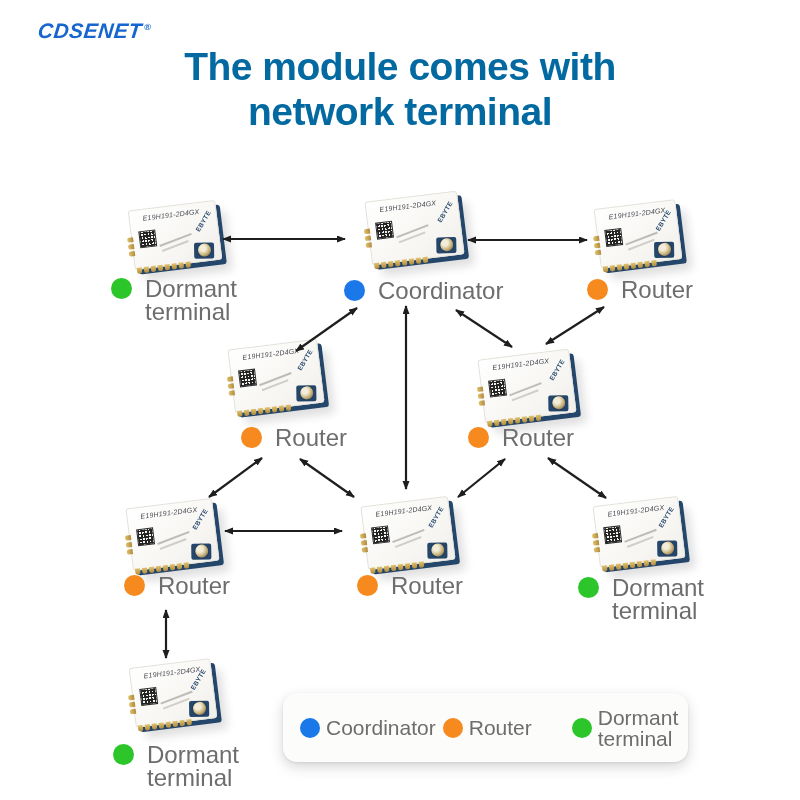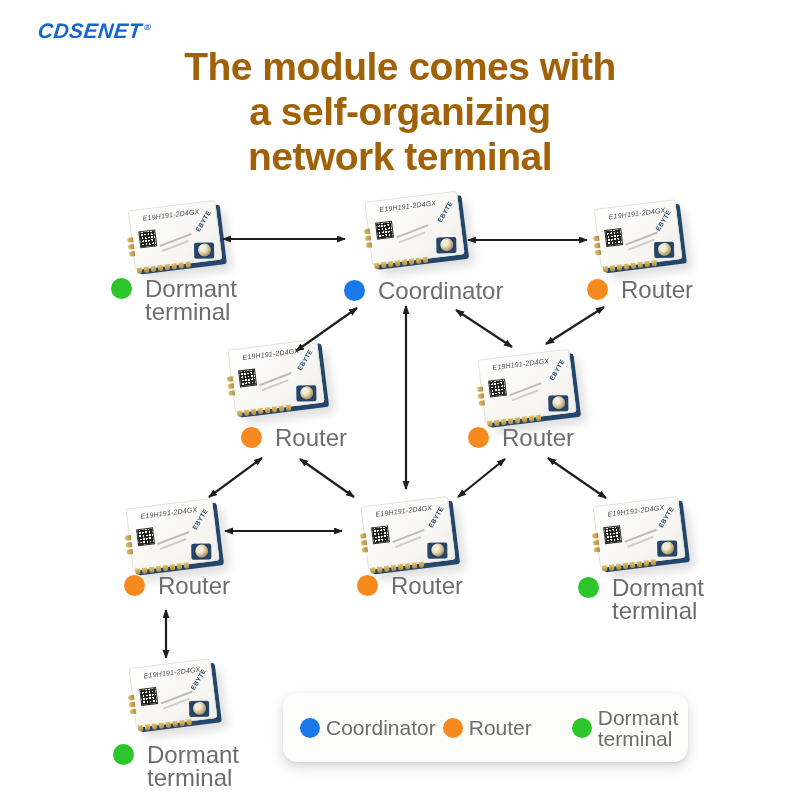--- a/index.html
+++ b/index.html
@@ -83,23 +83,22 @@
 </style>
 </head>
 <body>
 
 <div class="stage">
 
   <div class="logo">
     <span>CDSENET</span><sup>®</sup>
   </div>
 
-  <div class="title" style="color: #a16207;">
+  <div class="title" style="color: #0369a1;">
     <div>The module comes with</div>
-    <div>a self-organizing</div>
     <div>network terminal</div>
   </div>
 
   <svg class="arrows" width="800" height="800">
     <defs>
       <marker id="ah" markerWidth="9" markerHeight="8" refX="8" refY="3.5" orient="auto-start-reverse" markerUnits="userSpaceOnUse">
         <path id="ah-path" d="M0,0 L9,3.5 L0,7 z" fill="#1e1e1e"></path>
       </marker>
     </defs>
   <line x1="223" y1="239" x2="345" y2="239" stroke="#1e1e1e" stroke-width="2.2" marker-start="url(#ah)" marker-end="url(#ah)"></line>

